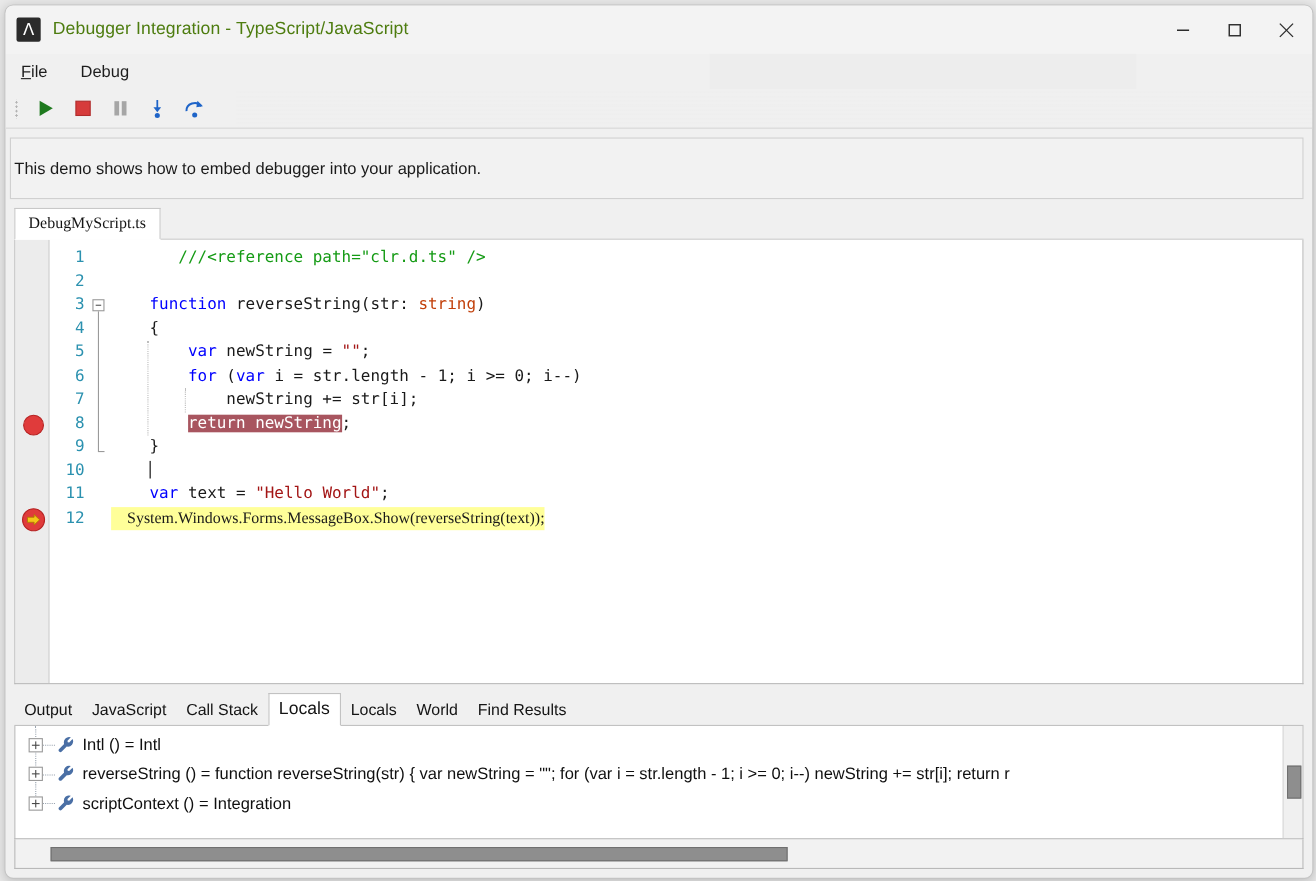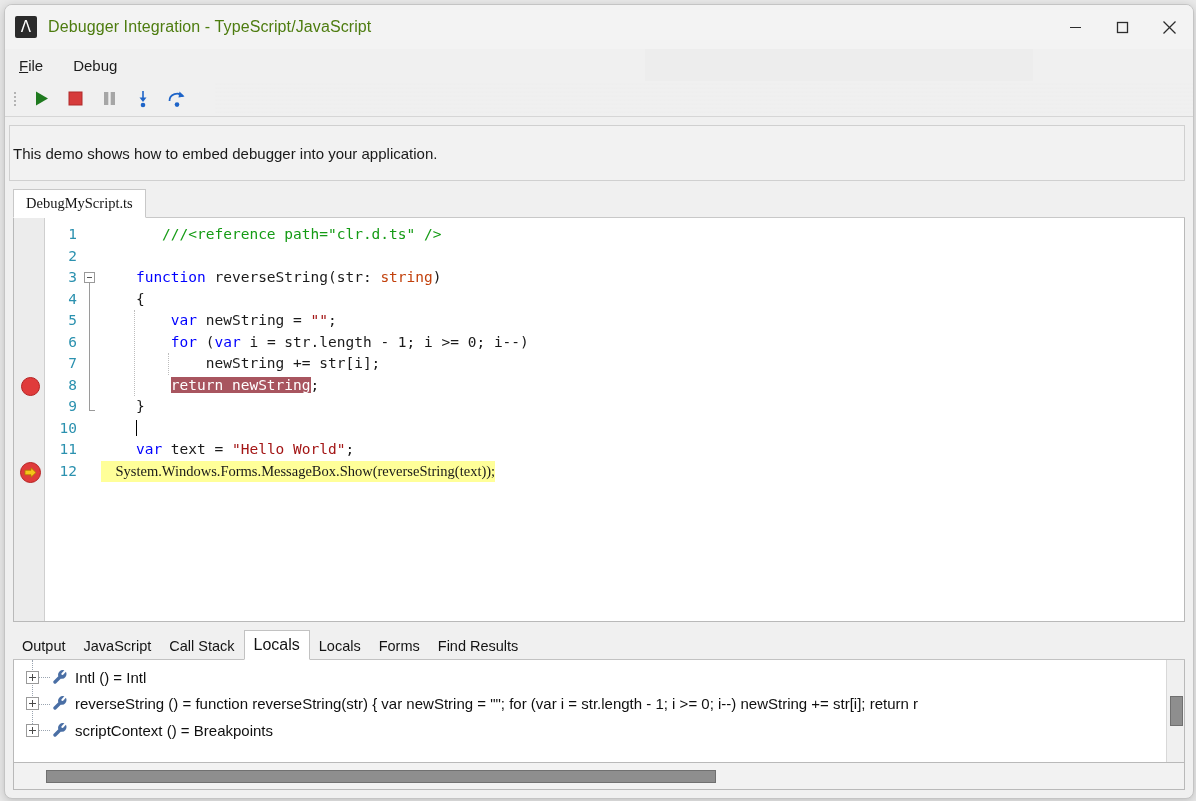--- a/index.html
+++ b/index.html
@@ -483,21 +483,21 @@
         <div class="btab">
           <span>Call Stack</span>
         </div>
         <div class="btab active">
           <span>Locals</span>
         </div>
         <div class="btab">
           <span>Locals</span>
         </div>
         <div class="btab">
-          <span>Forms</span>
+          <span>World</span>
         </div>
         <div class="btab">
           <span>Find Results</span>
         </div>
       </div>
     <div class="tree">
       <div class="tree-rows" id="treerows">
         <div class="vline"></div>
       <div class="trow">
             <div class="expander"></div>
@@ -520,21 +520,21 @@
             <div class="trow-label">reverseString () = function reverseString(str) {    var newString = "";   for (var i = str.length - 1; i &gt;= 0; i--)       newString += str[i];   return r</div>
           </div>
           <div class="trow">
             <div class="expander"></div>
             <div class="dashes"></div>
             <div class="wrench">
               <svg width="17" height="15" viewBox="0 0 17 15">
                 <path d="M13.6 0.9 L10.4 4.1 L9.0 3.9 L8.8 2.5 L12.0 -0.7 A5 5 0 0 0 5.6 5.6 L0.6 10.6 A1.8 1.8 0 0 0 3.1 13.1 L8.1 8.1 A5 5 0 0 0 13.6 0.9 Z" fill="#4a6fa5" transform="translate(1,1) scale(0.95)"></path>
               </svg>
             </div>
-            <div class="trow-label">scriptContext () = Breakpoints</div>
+            <div class="trow-label">scriptContext () = Integration</div>
           </div>
         </div>
       <div class="vscroll">
         <div class="vthumb"></div>
       </div>
     </div>
   </div>
 
   <div class="hscroll-wrap">
     <div class="hthumb"></div>

